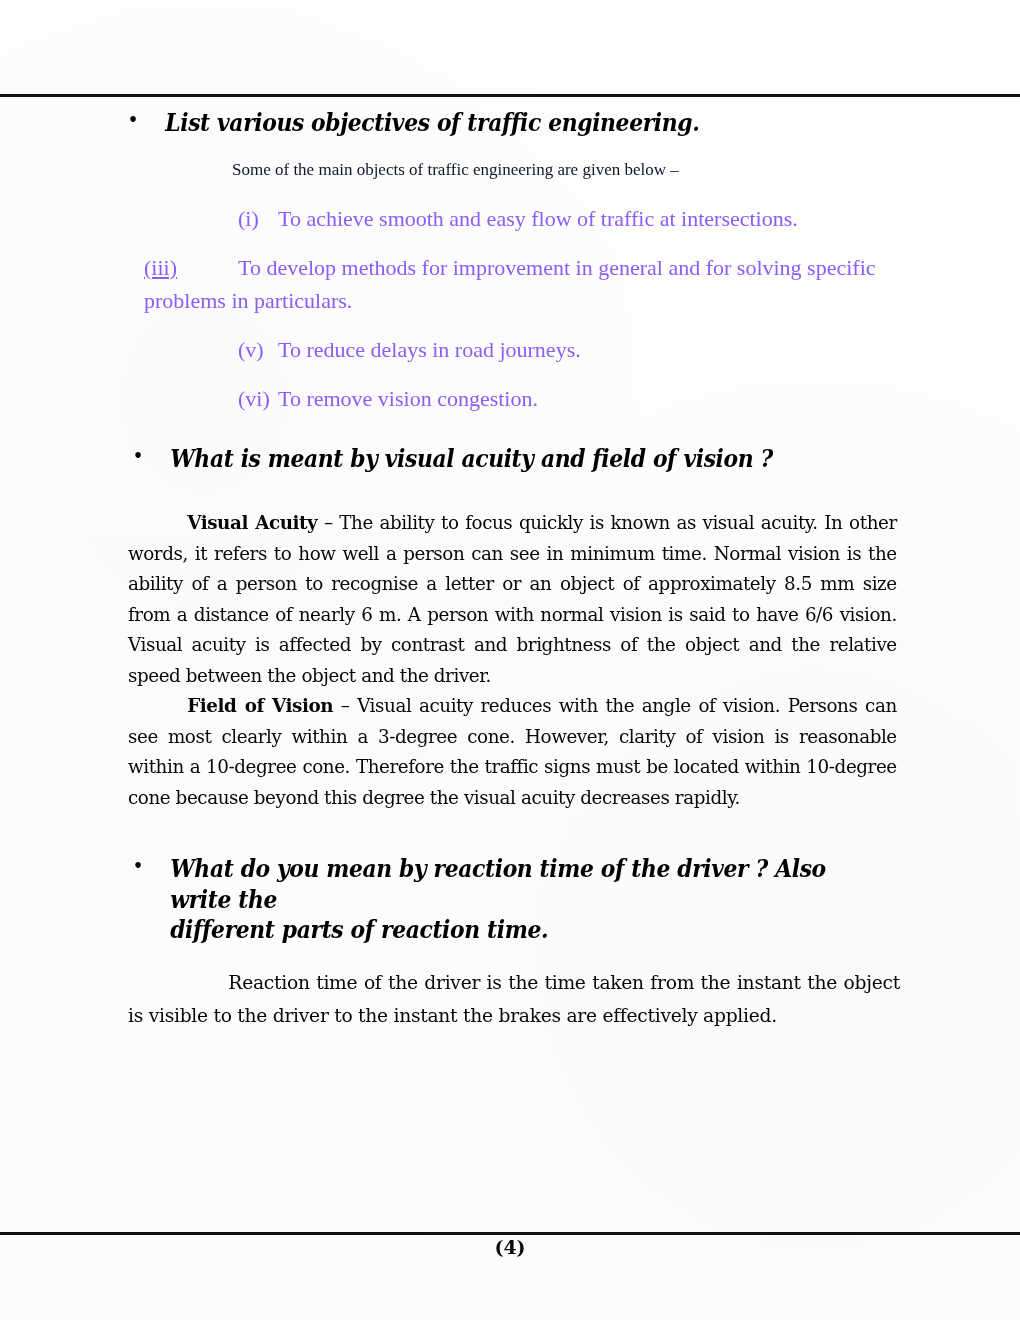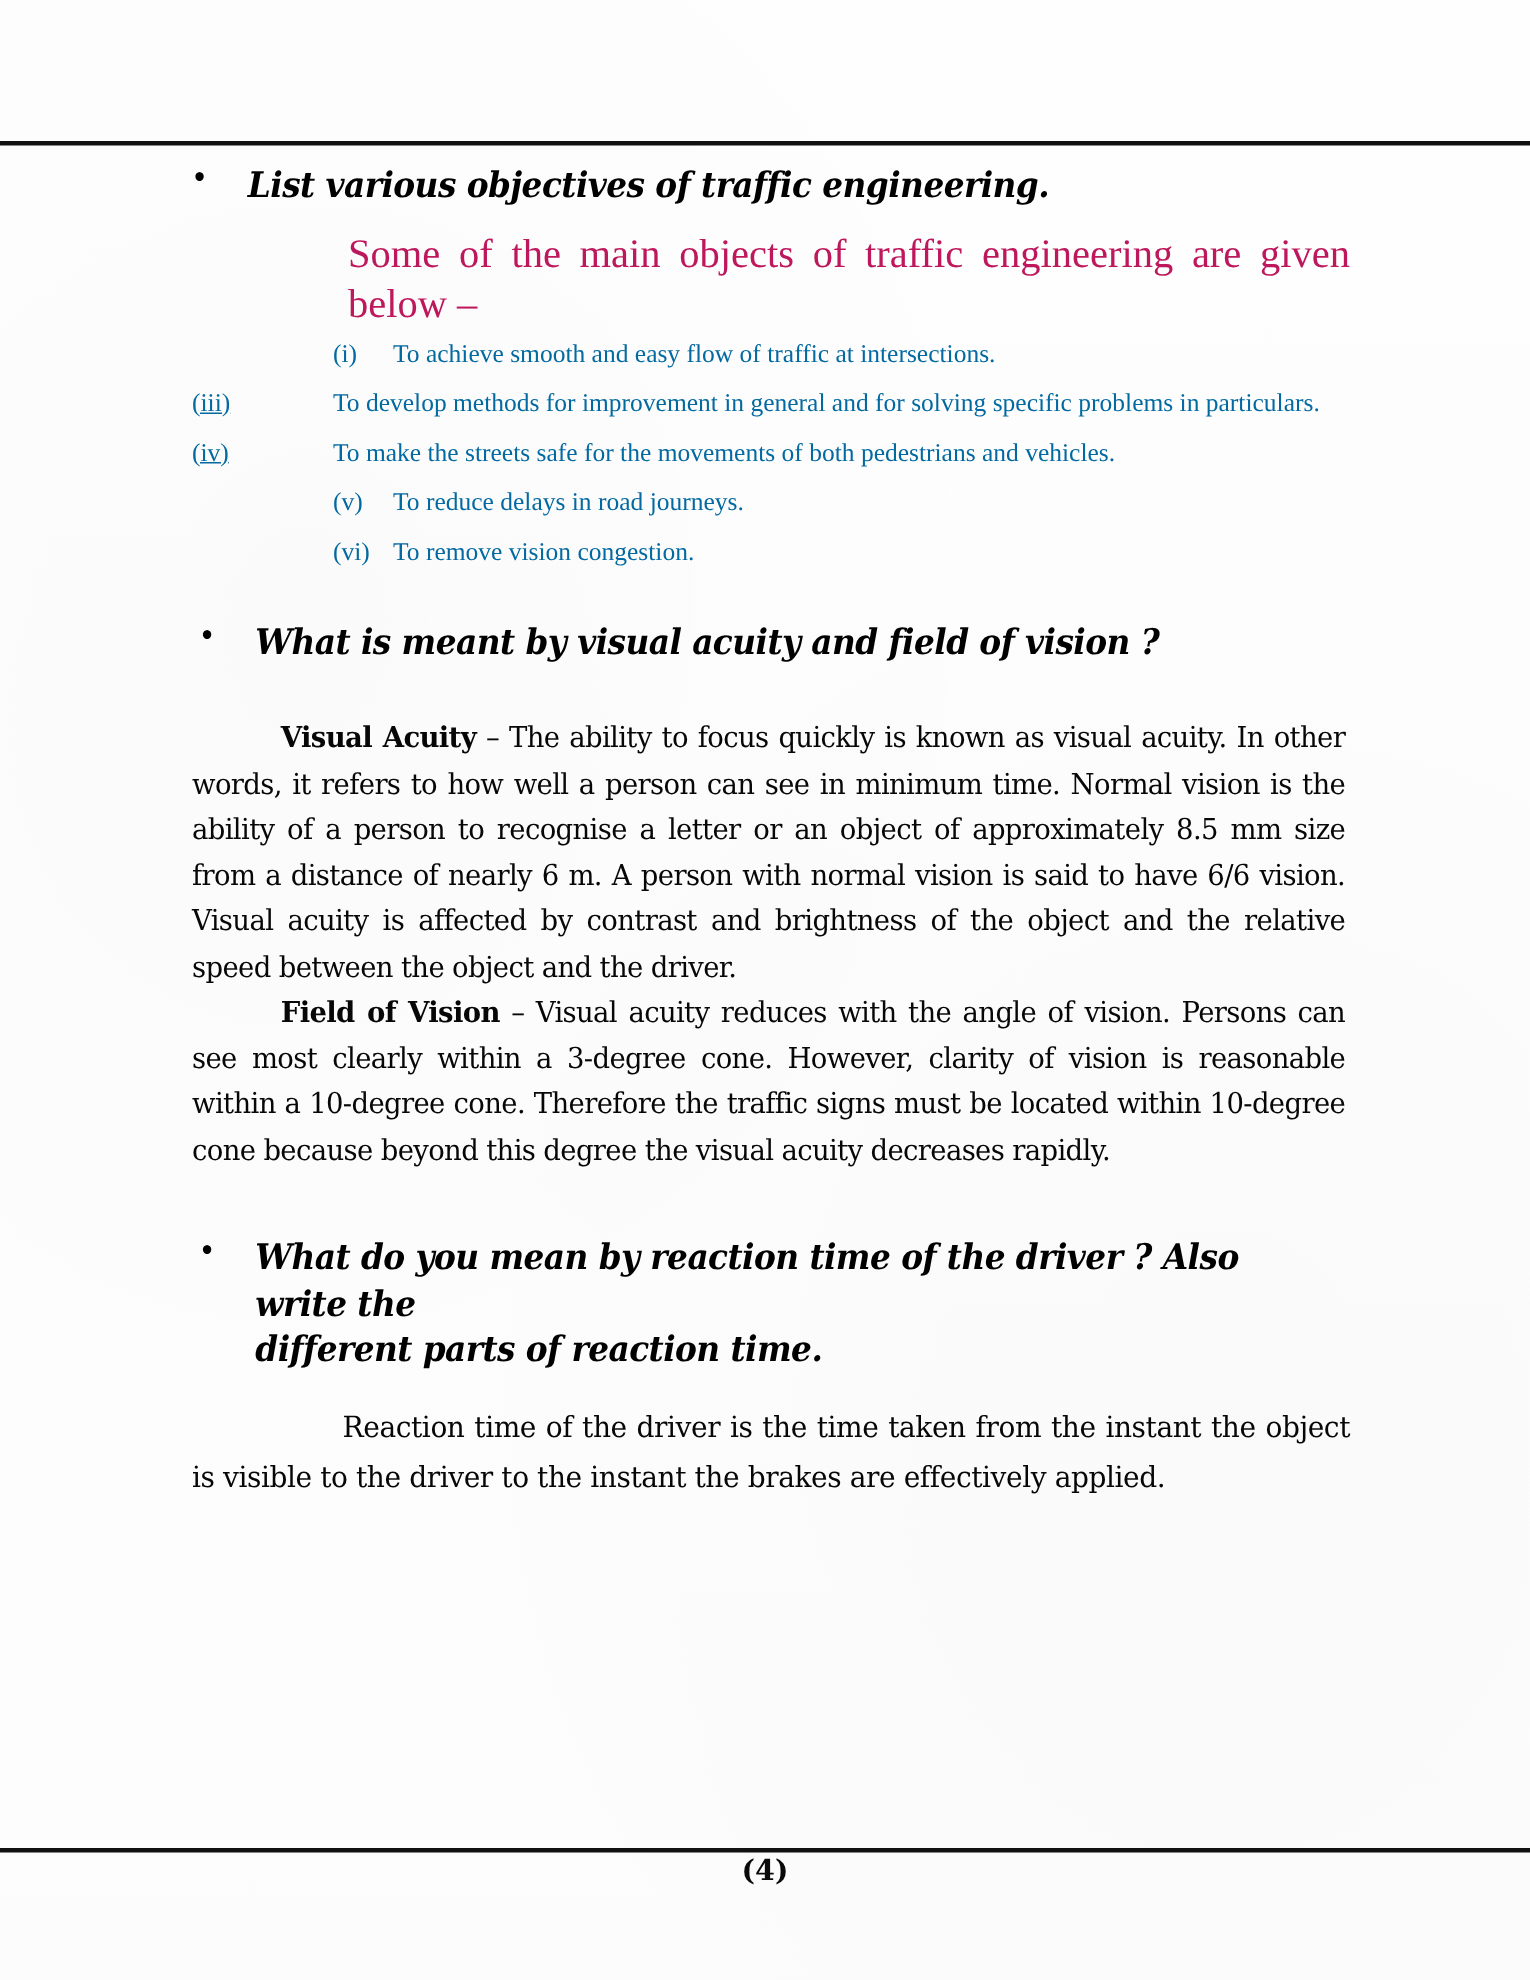--- a/index.html
+++ b/index.html
@@ -79,38 +79,38 @@
 
   .heading-1 { margin-top: 0px; }
   .heading-2 { margin-top: 29px; margin-left: 5px; }
   .heading-3 { margin-top: 41px; margin-left: 5px; max-width: 845px; }
   .heading-3 .q-text { display: block; }
   .heading-3 .q-line2 { display: block; }
 
   
   .body-serif {
     font-family: "Liberation Serif", "DejaVu Serif", serif;
-    font-size: 27px;
+    font-size: 17px;
     line-height: 33px;
-    color: #be185d;
+    color: #0f172a;
     text-align: justify;
   }
   .lead-indent { text-indent: 0; padding-left: 104px; }
 
   .roman-list {
     margin: 0;
     padding: 0;
     list-style: none;
   }
   .roman-list li {
     font-family: "Liberation Serif", "DejaVu Serif", serif;
-    font-size: 17px;
+    font-size: 22px;
     line-height: 33px;
-    color: #0369a1;
-    margin: 0;
+    color: #8b5cf6;
+    margin: 16px;
   }
   .roman-list li .ri-inner {
     display: block;
     padding-left: 94px;
     text-indent: 0;
   }
   .roman-list li .marker {
     display: inline-block;
     min-width: 40px;
   }
@@ -192,25 +192,20 @@
     <li>
       <span class="ri-inner">
         <span class="marker">(i)</span><span>To achieve smooth and easy flow of traffic at intersections.</span>
       </span>
     </li>
     <li class="wrap">
       <span class="ri-inner">
         <span class="marker-wrap">(iii)</span><span>To develop methods for improvement in general and for solving specific problems in particulars.</span>
       </span>
     </li>
-    <li class="wrap">
-      <span class="ri-inner">
-        <span class="marker-wrap">(iv)</span><span>To make the streets safe for the movements of both pedestrians and vehicles.</span>
-      </span>
-    </li>
     <li>
       <span class="ri-inner">
         <span class="marker">(v)</span><span>To reduce delays in road journeys.</span>
       </span>
     </li>
     <li>
       <span class="ri-inner">
         <span class="marker">(vi)</span><span>To remove vision congestion.</span>
       </span>
     </li>

